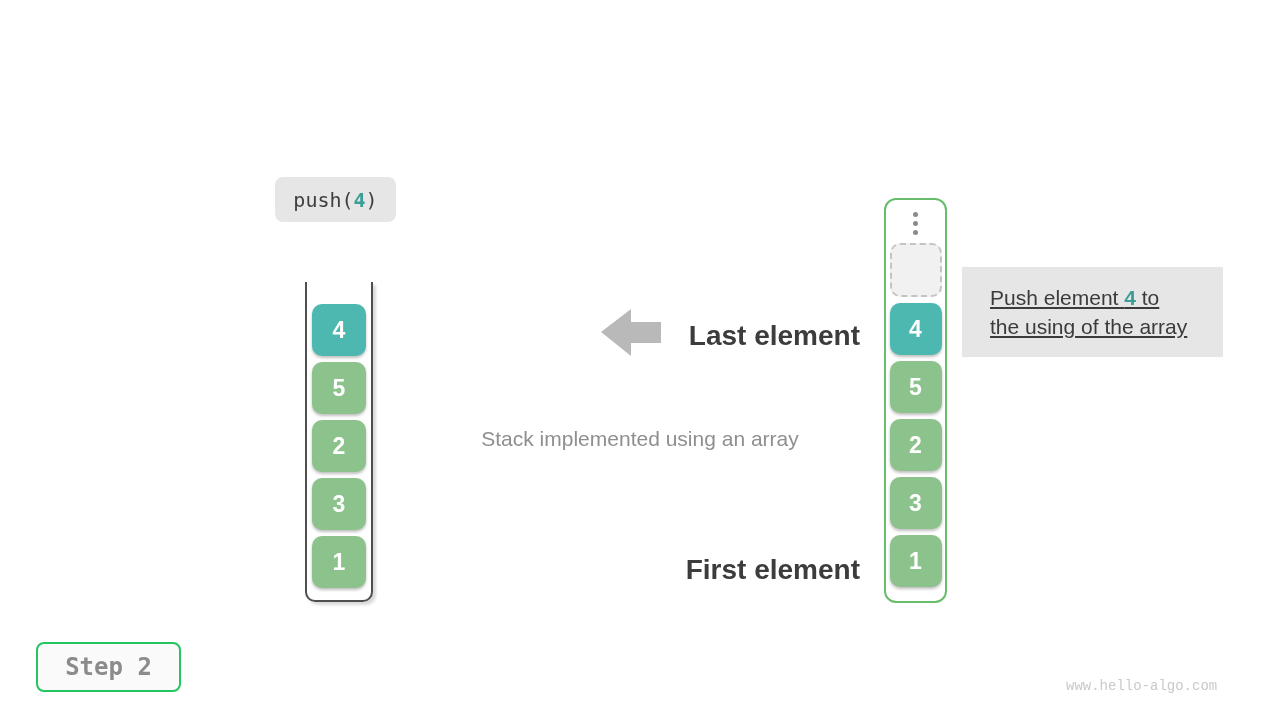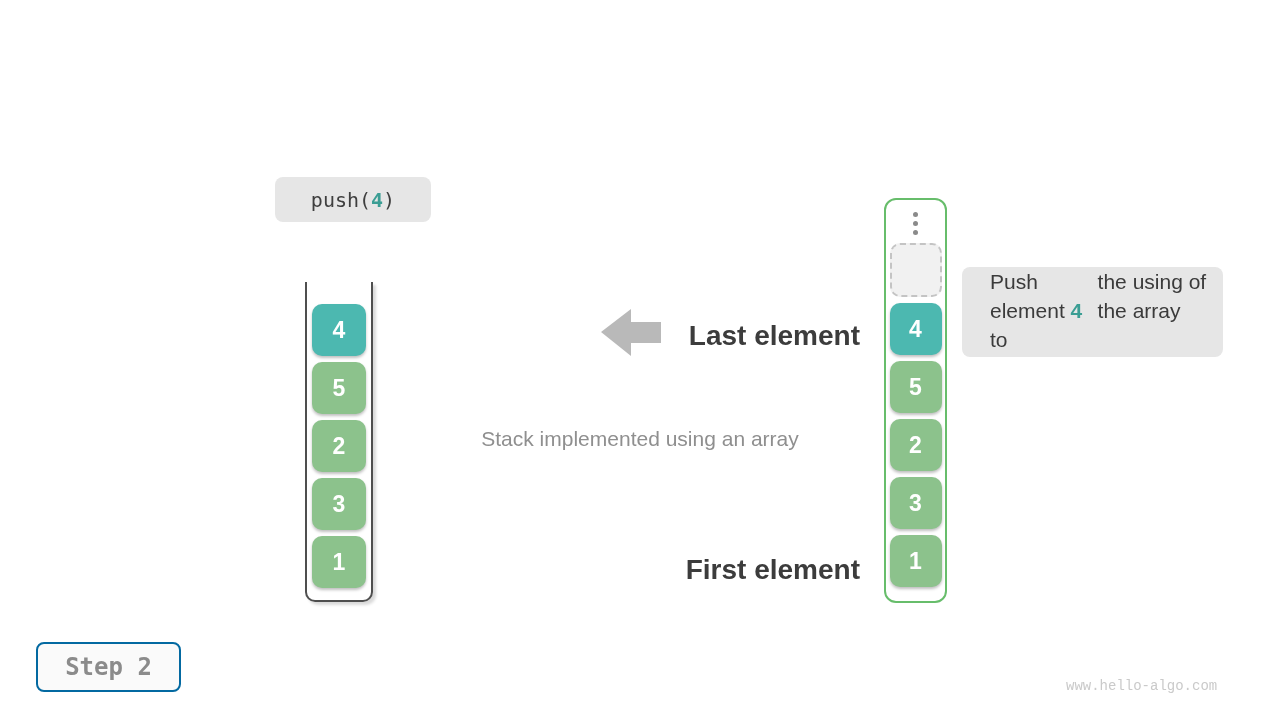--- a/index.html
+++ b/index.html
@@ -3,21 +3,21 @@
 <meta charset="utf-8">
 <style>
   * { margin: 0; padding: 0; box-sizing: border-box; }
   html, body { width: 1280px; height: 720px; background: #ffffff; }
   body { font-family: "Liberation Sans", sans-serif; position: relative; overflow: hidden; }
 
   .canvas { position: absolute; inset: 0; width: 1280px; height: 720px; background: #fff; }
 
   
   .push-chip {
-    position: absolute; left: 275px; top: 177px; width: 156px; height: 45px;
+    position: absolute; left: 275px; top: 177px; width: 121px; height: 45px;
     background: #e6e6e6; border-radius: 8px;
     display: flex; align-items: center; justify-content: center;
     font-family: "DejaVu Sans Mono", monospace; font-size: 20px; color: #3f3f3f;
   }
   .push-chip .hl { color: #3b9e94; font-weight: bold; }
 
   
   .cup {
     position: absolute; left: 305px; top: 282px; width: 68px; height: 320px;
     border-left: 2px solid #4f4f4f; border-right: 2px solid #4f4f4f; border-bottom: 2px solid #4f4f4f;
@@ -59,30 +59,30 @@
   .lbl-last  { left: 640px; top: 320px; width: 220px; text-align: right; }
   .lbl-first { left: 640px; top: 554px; width: 220px; text-align: right; }
   .caption {
     position: absolute; left: 390px; top: 427px; width: 500px; text-align: center;
     color: #8f8f8f; font-size: 21px; white-space: nowrap;
   }
 
   
   .bubble {
     position: absolute; left: 962px; top: 267px; width: 261px; height: 90px;
-    background: #e6e6e6; border-radius: 8px;
-    display: flex; flex-direction: row; justify-content: center;
-    padding-left: 28px; font-size: 21px; line-height: 29px; color: #3b3b3b;
+    background: #e6e6e6; border-radius: 0;
+    display: flex; flex-direction: column; justify-content: center;
+    padding-left: 28px; font-size: 21px; line-height: 29px; color: #3b3b3b; text-decoration: underline;
   }
   .bubble .hl { color: #3b9e94; font-weight: bold; }
 
   
   .step-badge {
     position: absolute; left: 36px; top: 642px; width: 145px; height: 50px;
-    background: #fafafa; border: 2px solid #0369a1; border-radius: 8px;
+    background: #fafafa; border: 2px solid #22c55e; border-radius: 8px;
     display: flex; align-items: center; justify-content: center;
     font-family: "DejaVu Sans Mono", monospace; font-size: 24px; font-weight: bold; color: #8b8b8b;
   }
 
   
   .watermark {
     position: absolute; left: 1066px; top: 678px;
     font-family: Liberation Mono, monospace; font-size: 14px; color: #cacaca; white-space: nowrap;
   }
 </style>

